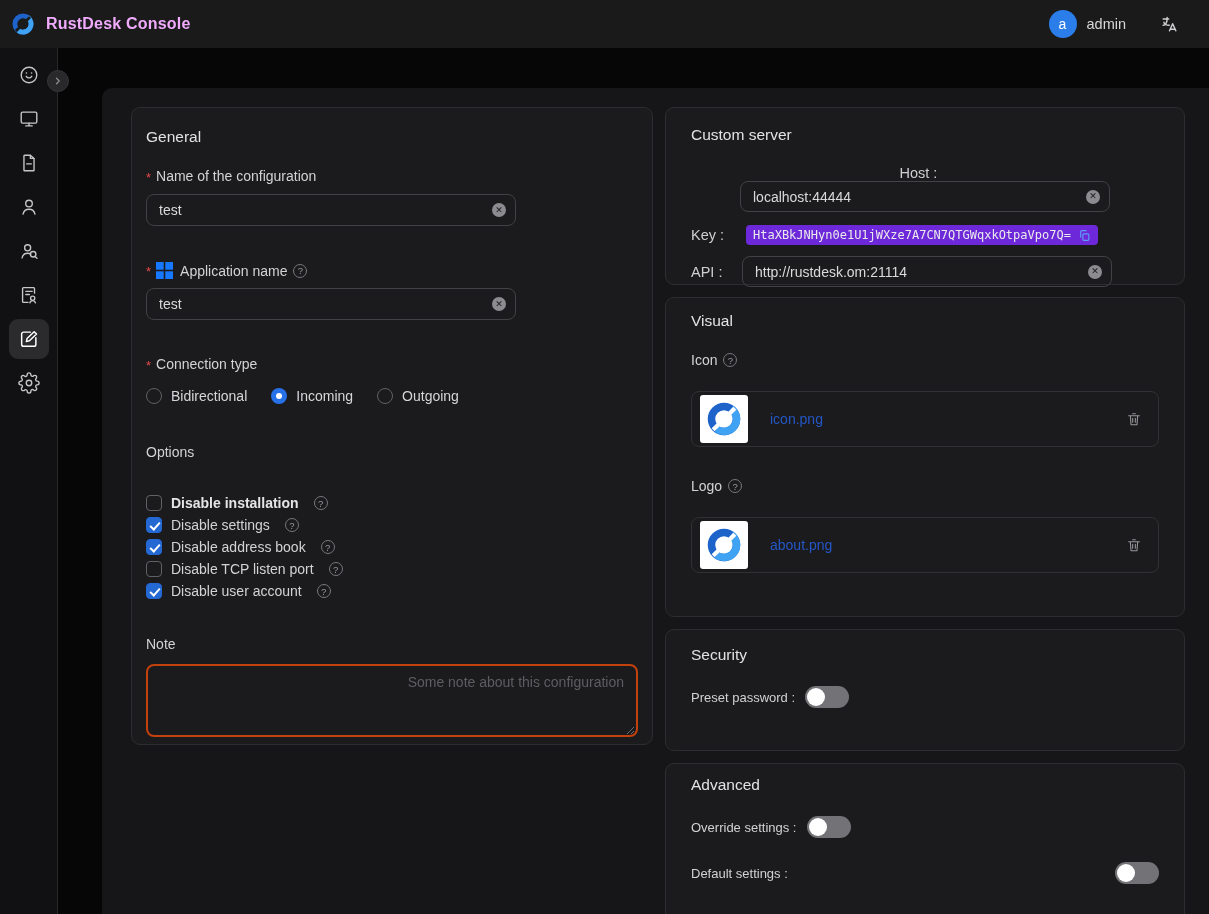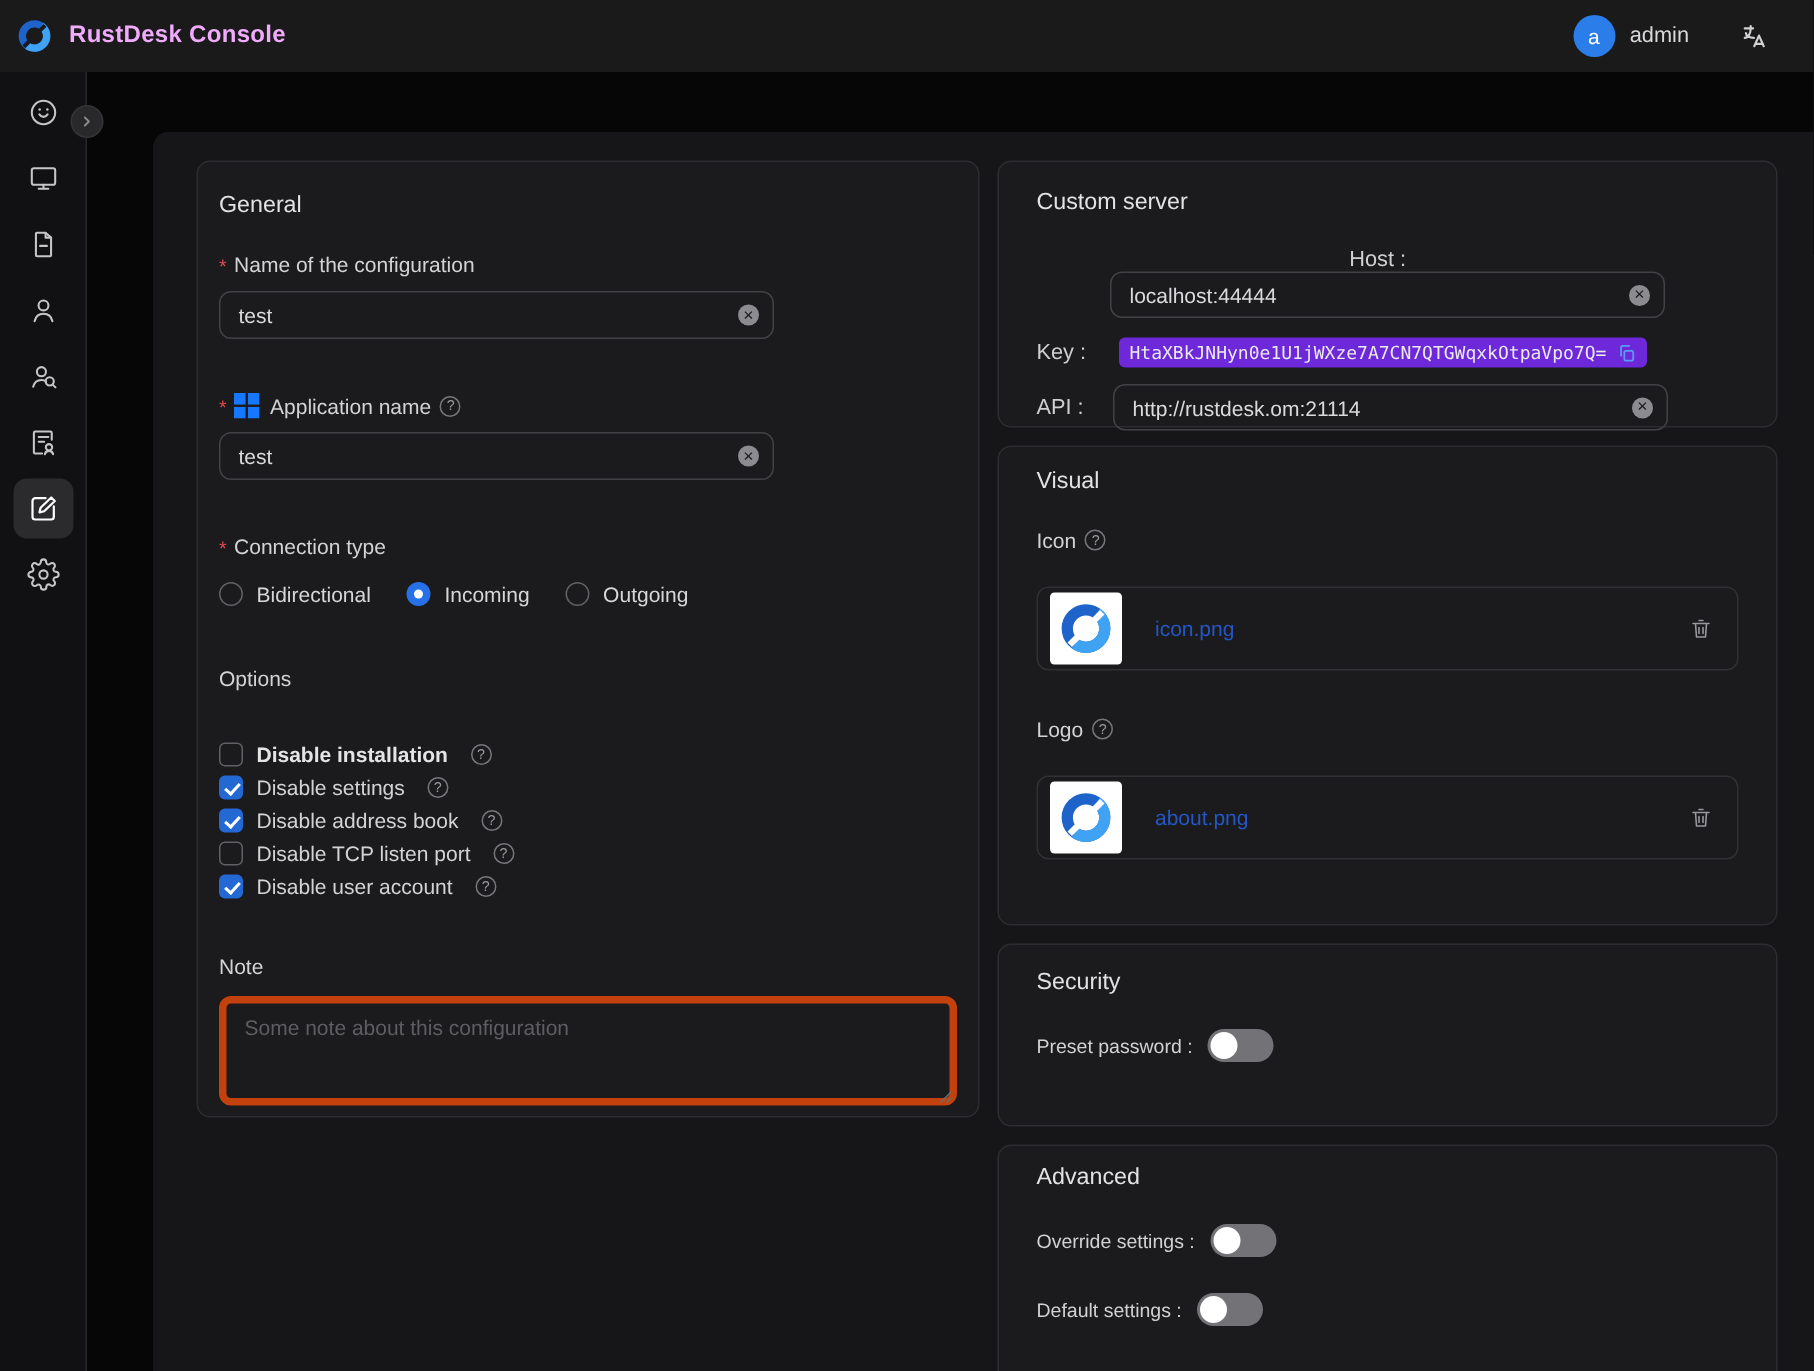--- a/index.html
+++ b/index.html
@@ -107,23 +107,23 @@
   .checkbox { width:16px; height:16px; border-radius:4px; border:1.5px solid #616165; position:relative; flex:0 0 auto; cursor:pointer; }
   .checkbox.on { background:#2468d4; border-color:#2468d4; }
   .checkbox.on::after {
     content:""; position:absolute; left:5px; top:1.5px; width:4px; height:8px;
     border-right:2px solid #fff; border-bottom:2px solid #fff; transform:rotate(42deg);
   }
 
   
   .note-wrap { position:relative; margin-top:12px; }
   .note-wrap textarea {
-    width:100%; height:73px; background:transparent; border:5px solid #c2410c;
+    width:100%; height:73px; background:transparent; border:2px solid #c2410c;
     border-radius:8px; resize:none; outline:none; padding:8px 12px;
-    color:#dadadd; font-size:14px; font-family:"Liberation Sans", sans-serif;
+    color:#dadadd; font-size:14px; font-family:"Liberation Sans", sans-serif;text-align:right;
   }
   .note-wrap textarea::placeholder { color:#5e5e62; }
   .resize-grip { position:absolute; right:3px; bottom:6px; color:#6d6d71; pointer-events:none; }
 
   
   .cs-row { display:flex; align-items:center; }
   .cs-label { min-width:51px; font-size:14.5px; color:#cfcfd2; }
   .key-chip {
     display:inline-flex; align-items:center; gap:7px;
     background:#6d28d9; border-radius:4px; padding:3px 7px;
@@ -147,21 +147,21 @@
   .toggle-row { display:flex; align-items:center; gap:10px; font-size:13px; color:#d2d2d5; }
   .toggle {
     width:44px; height:22px; border-radius:12px; background:#737377;
     position:relative; cursor:pointer; flex:0 0 auto;
   }
   .toggle::after {
     content:""; position:absolute; left:2px; top:2px; width:18px; height:18px;
     border-radius:50%; background:#fff;
   }
 
-  .mt22 { margin-top:22px; } .mt24 { margin-top:24px; }
+  .mt22 { margin-top:22px; } .mt24 { margin-top:24px;justify-content:space-between; }
   svg { display:block; }
 </style>
 </head>
 <body>
 
 <div class="header">
   <div class="brand">
     <span>
       <svg width="26" height="26" viewBox="0 0 48 48">
         <circle cx="24" cy="24" r="15" fill="none" stroke="#1d63c9" stroke-width="9"></circle>

